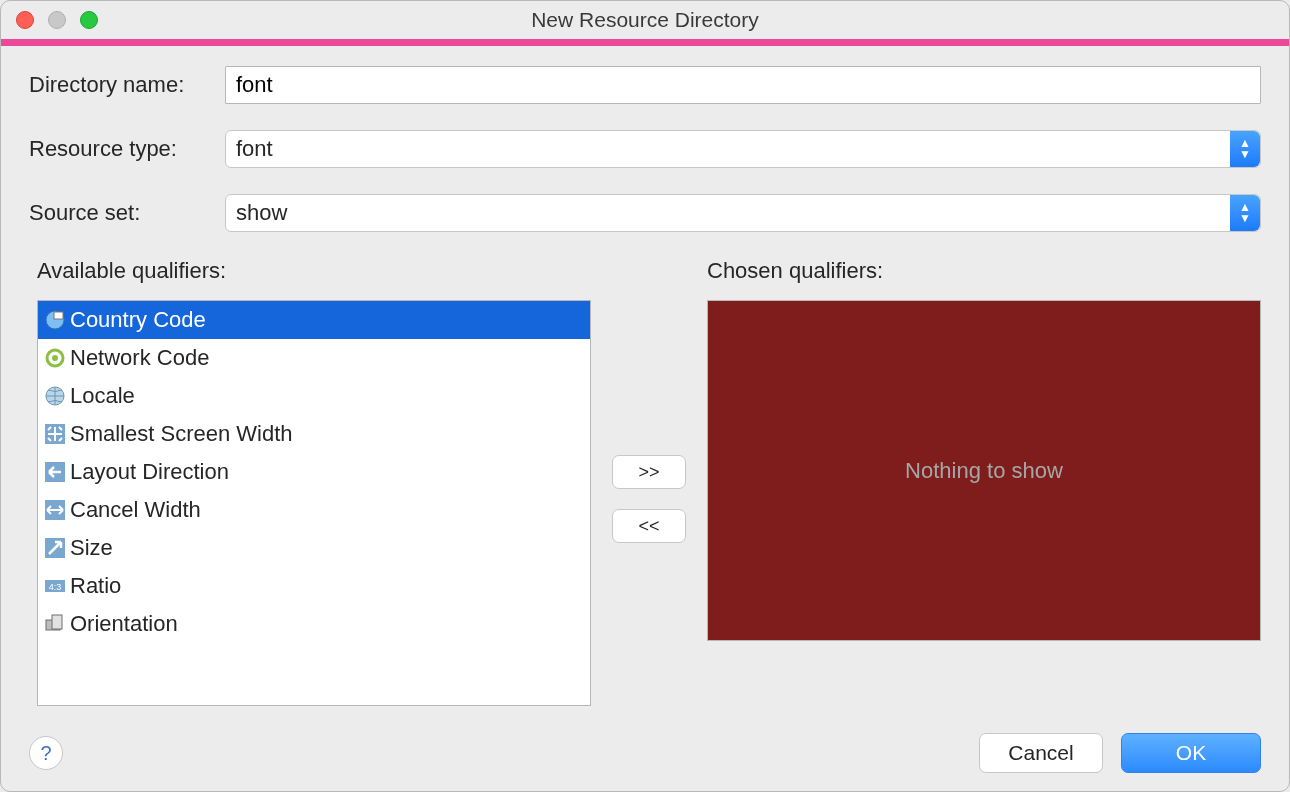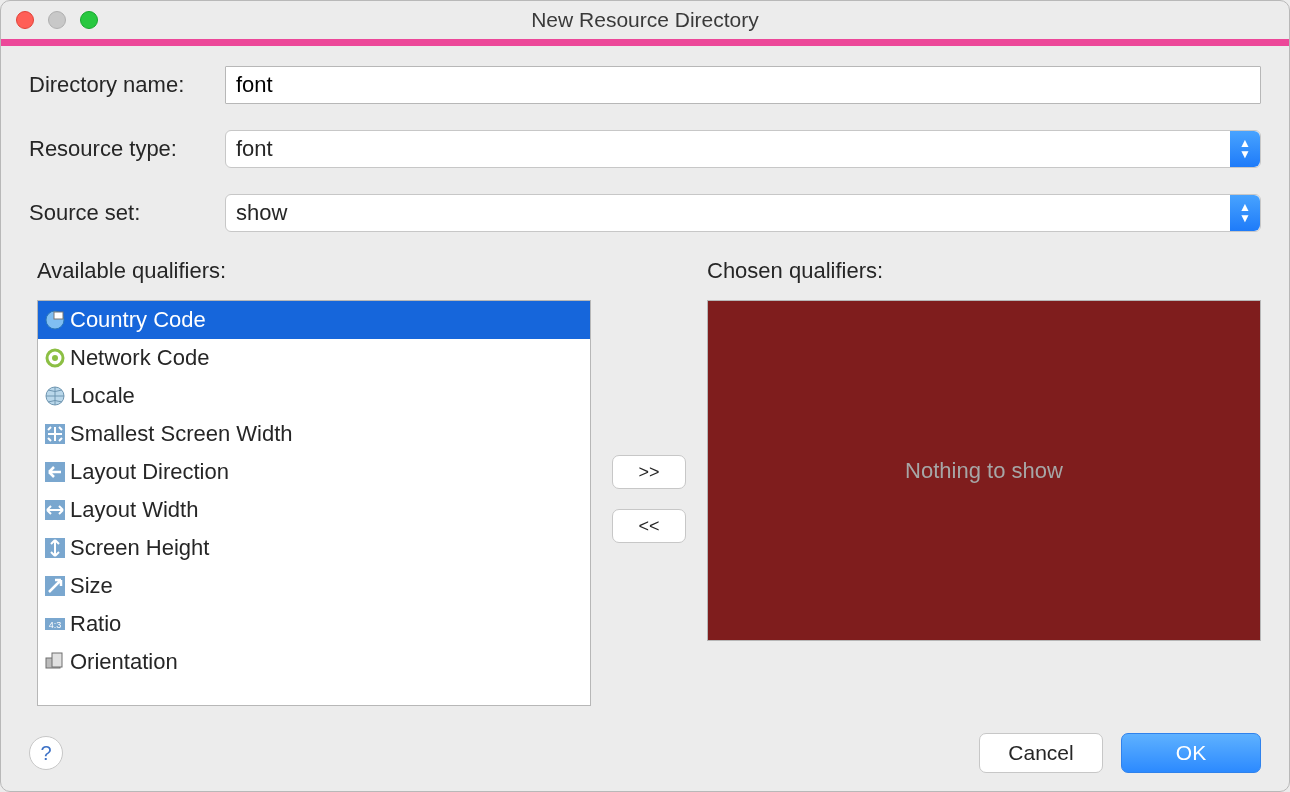--- a/index.html
+++ b/index.html
@@ -302,30 +302,21 @@
               </span>
               <span>Layout Direction</span>
             </div>
             <div class="list-item">
               <span class="icon-sq">
                 <svg width="24" height="24">
                   <rect x="2" y="2" width="20" height="20" fill="#7aa7cf"></rect>
                   <path d="M4 12h16M4 12l4 -4M4 12l4 4M20 12l-4 -4M20 12l-4 4" stroke="#fff" stroke-width="2" fill="none"></path>
                 </svg>
               </span>
-              <span>Layout Width</span>
-            </div>
-            <div class="list-item">
-              <span class="icon-sq">
-                <svg width="24" height="24">
-                  <rect x="2" y="2" width="20" height="20" fill="#7aa7cf"></rect>
-                  <path d="M12 4v16M12 4l-4 4M12 4l4 4M12 20l-4 -4M12 20l4 -4" stroke="#fff" stroke-width="2" fill="none"></path>
-                </svg>
-              </span>
-              <span>Screen Height</span>
+              <span>Cancel Width</span>
             </div>
             <div class="list-item">
               <span class="icon-sq">
                 <svg width="24" height="24">
                   <rect x="2" y="2" width="20" height="20" fill="#7aa7cf"></rect>
                   <path d="M6 18L18 6M18 6h-6M18 6v6" stroke="#fff" stroke-width="2.5" fill="none"></path>
                 </svg>
               </span>
               <span>Size</span>
             </div>

